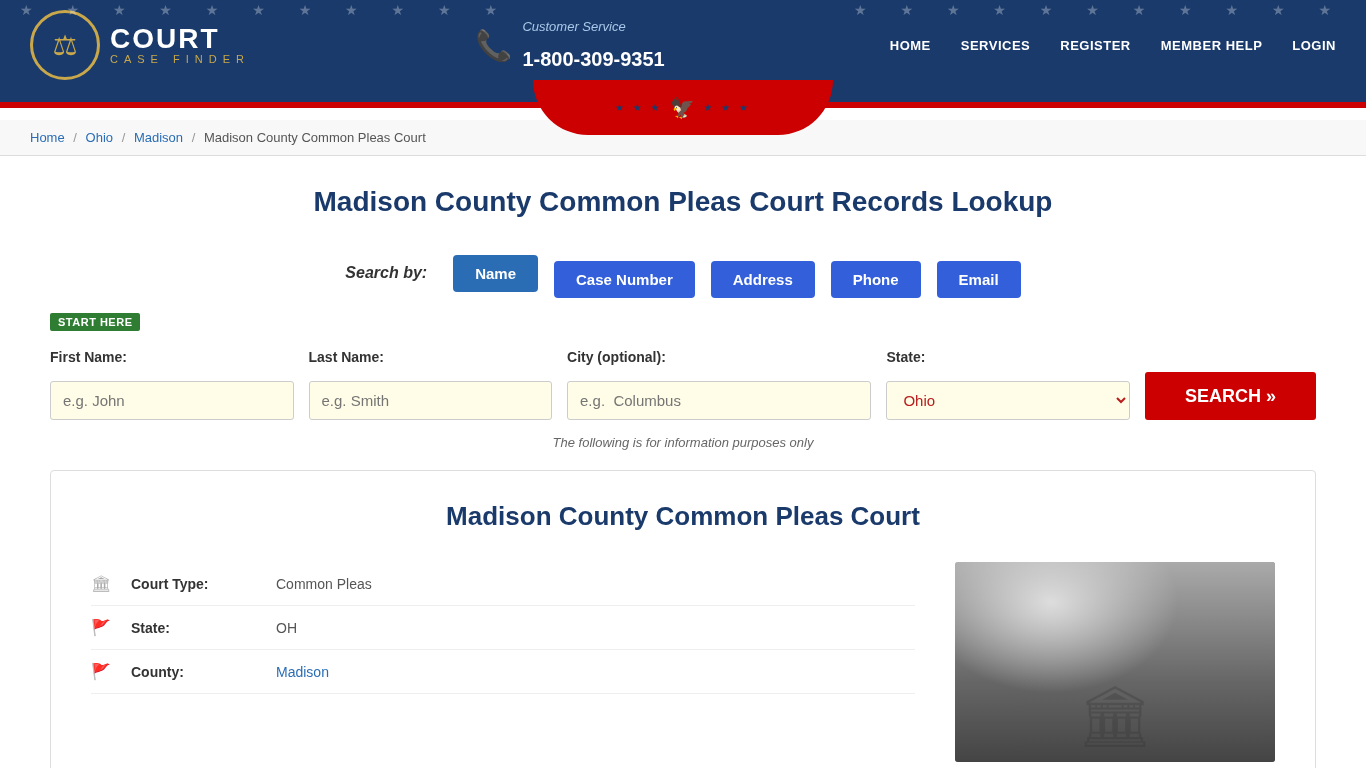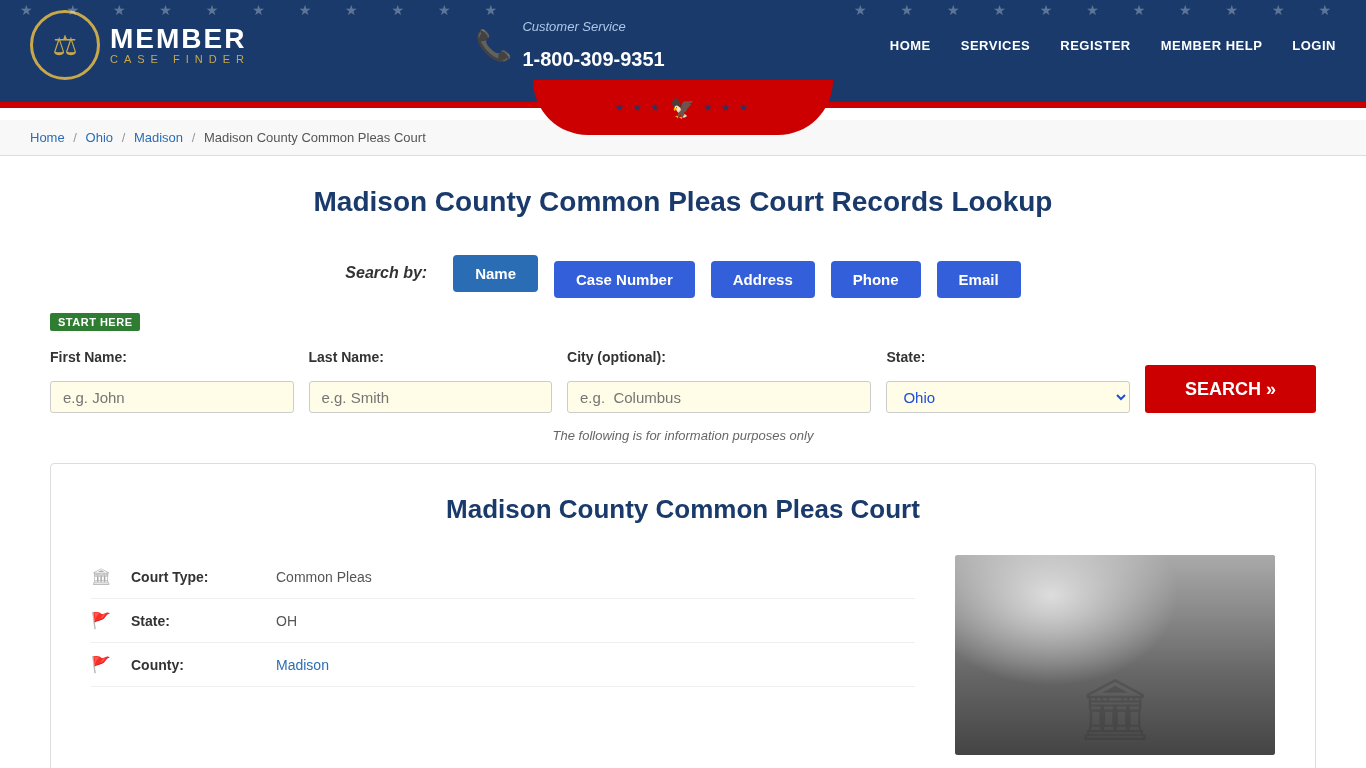--- a/index.html
+++ b/index.html
@@ -215,27 +215,27 @@
       display: flex;
       flex-direction: column;
       gap: 16px;
     }
     .field-group label {
       font-size: 14px;
       font-weight: bold;
       color: #333;
     }
     .field-group input, .field-group select {
-      height: 32px;
+      height: 39px;
       padding: 0 12px;
       font-size: 15px;
       border: 1px solid #ccc;
       border-radius: 3px;
       background: #fffde7;
-      color: #1d4ed8;
+      color: #b91c1c;
     }
     .field-group.first-name { flex: 1.2; }
     .field-group.last-name { flex: 1.2; }
     .field-group.city { flex: 1.5; }
     .field-group.state { flex: 1.2; }
     .search-btn {
       height: 48px;
       padding: 0 40px;
       background: #cc0000;
       color: #fff;
@@ -334,21 +334,21 @@
 <header class="header">
 
   <span class="header-stars-left">★ ★ ★ ★ ★ ★ ★ ★ ★ ★ ★</span>
   <span class="header-stars-right">★ ★ ★ ★ ★ ★ ★ ★ ★ ★ ★</span>
 
   <div class="logo-area">
     <div class="logo-circle">
       <span class="logo-inner">⚖</span>
     </div>
     <div class="logo-text-block">
-      <span class="logo-court">MEMBER</span>
+      <span class="logo-court">COURT</span>
       <span class="logo-casefinder">CASE FINDER</span>
     </div>
   </div>
 
   <div class="customer-service">
     <span class="cs-icon">📞</span>
     <div>
       <div class="cs-label">Customer Service</div>
       <div class="cs-phone">1-800-309-9351</div>
     </div>

